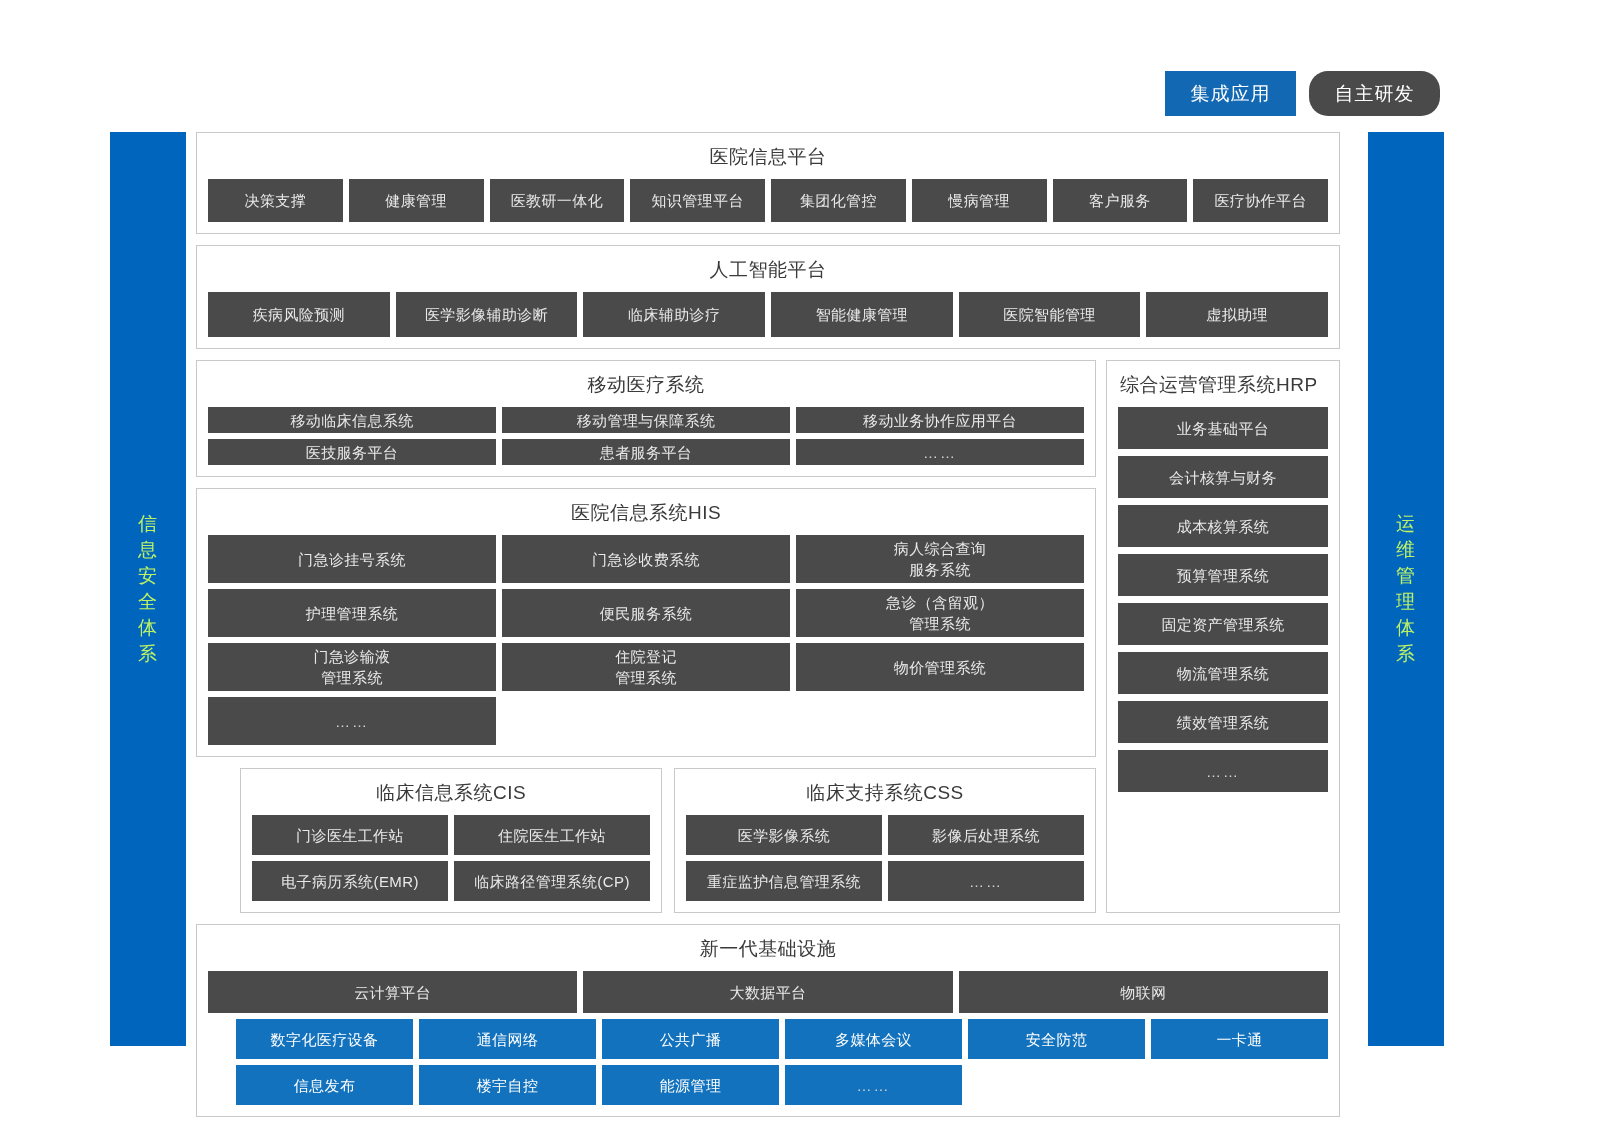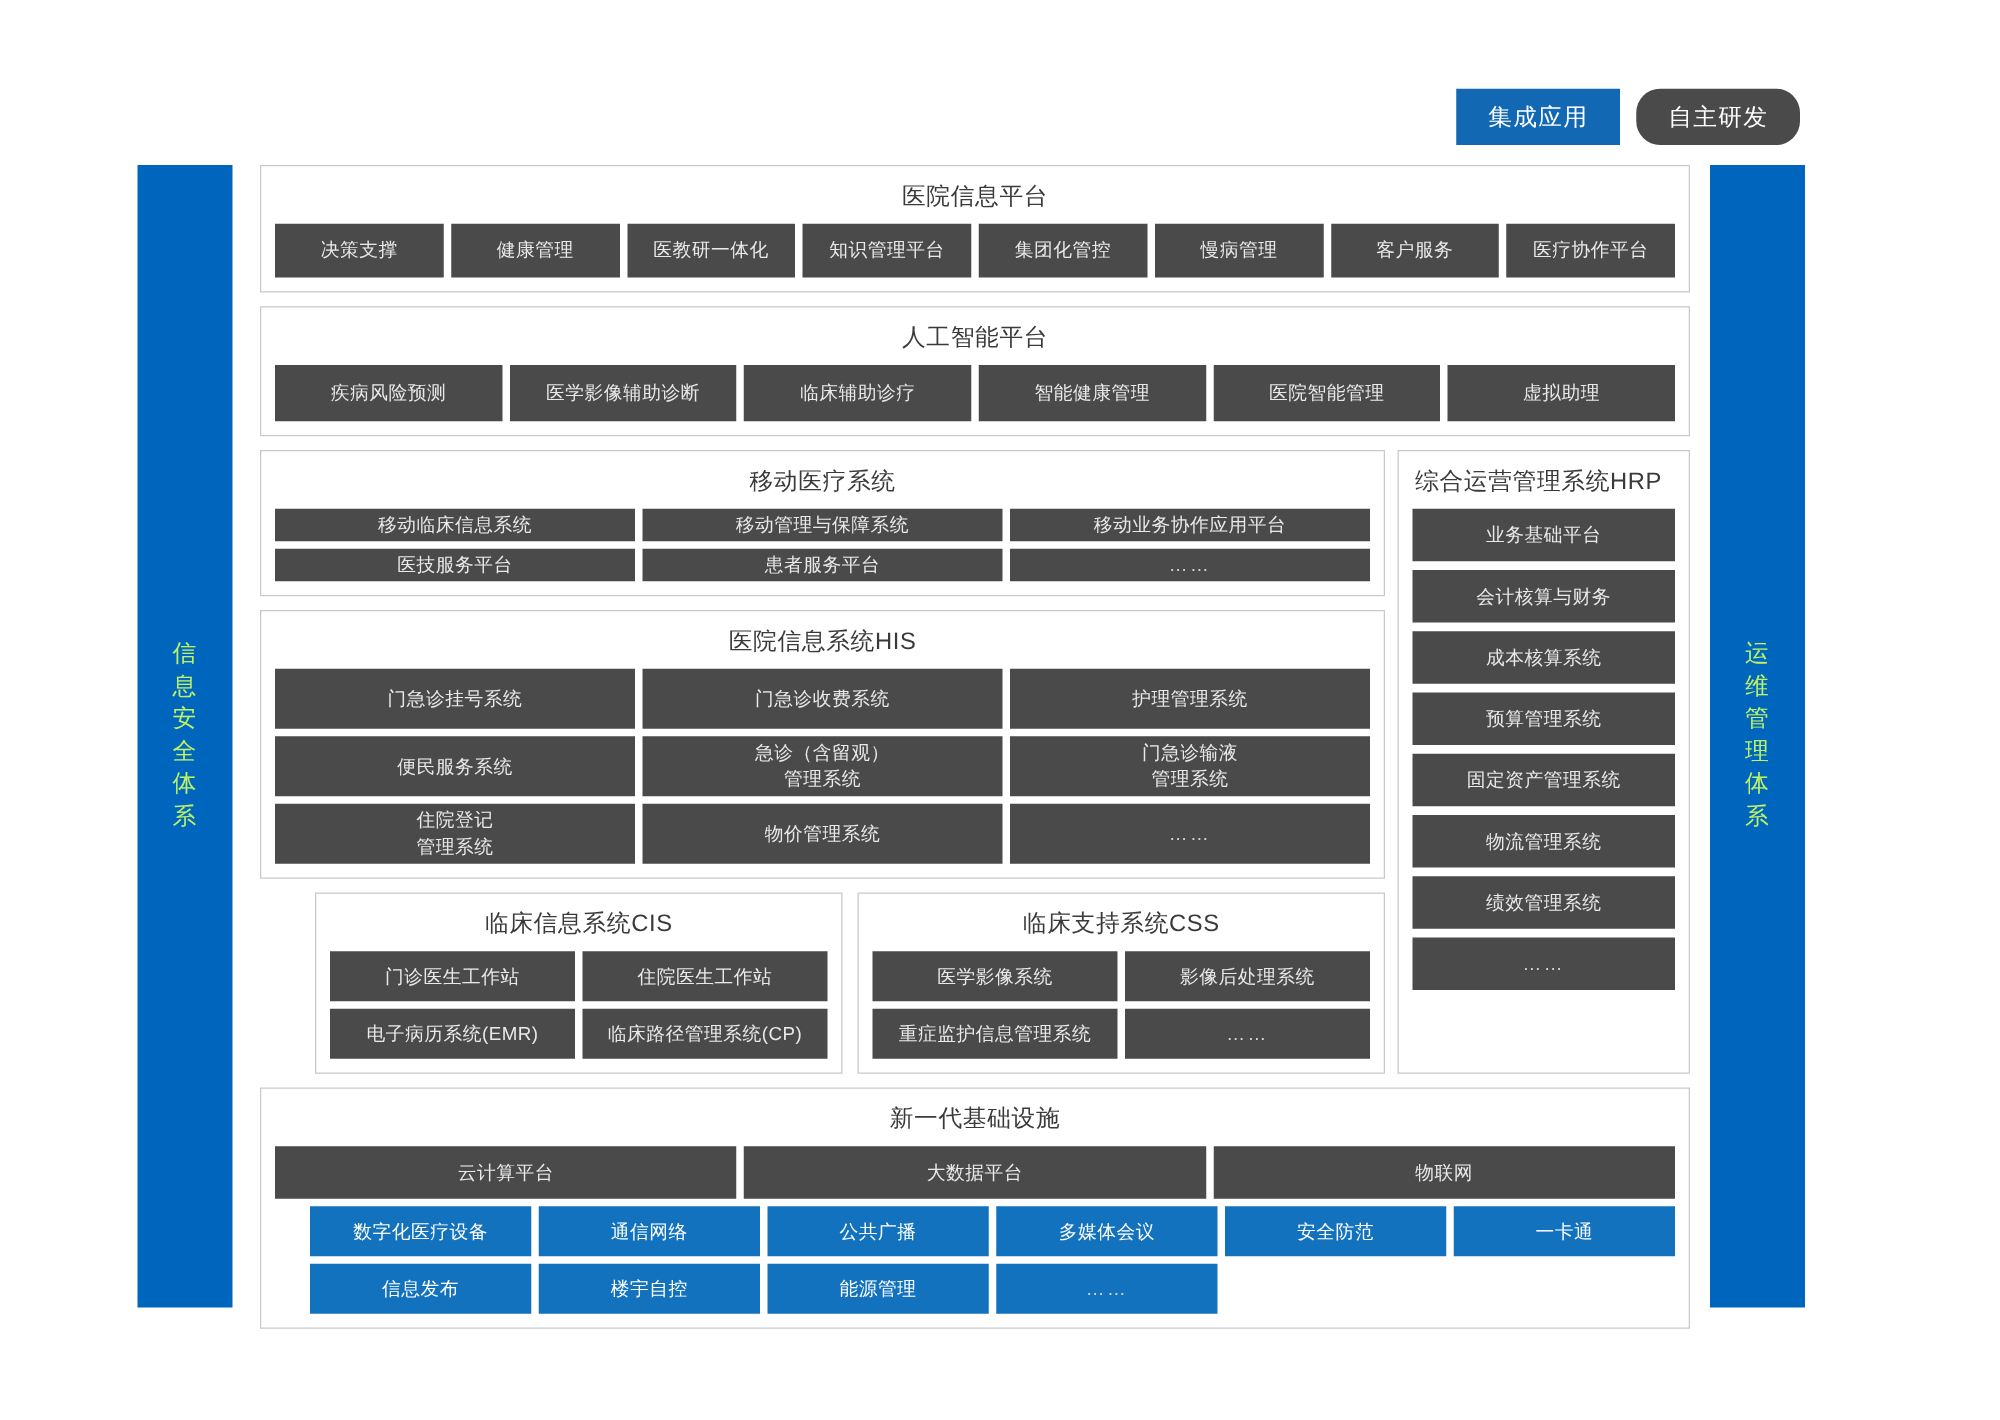--- a/index.html
+++ b/index.html
@@ -34,21 +34,21 @@
   .sidebar.right { left: 1368px; }
   .sidebar-label {
     color: #bef264; font-size: 19px;
     width: 24px; text-align: center;
     line-height: 26px; letter-spacing: 1px;
     word-break: break-all;
   }
 
   
   .main {
-    position: absolute; left: 208px; top: 132px;
+    position: absolute; left: 196px; top: 132px;
     width: 1144px; height: 914px;
     display: flex; flex-direction: column;
   }
 
   .panel {
     border: 1px solid #c9c9c9;
     background: #ffffff;
     padding: 9px 11px 11px 11px;
   }
   .panel-title {
@@ -173,20 +173,22 @@
             <div class="cell">患者服务平台</div>
             <div class="cell dots">……</div>
           </div>
         </div>
 
         <div class="panel row-his">
           <div class="panel-title">医院信息系统HIS</div>
           <div class="grid">
             <div class="cell">门急诊挂号系统</div>
             <div class="cell">门急诊收费系统</div>
+            <div class="cell">病人综合查询
+服务系统</div>
             <div class="cell">护理管理系统</div>
             <div class="cell">便民服务系统</div>
             <div class="cell">急诊（含留观）
 管理系统</div>
             <div class="cell">门急诊输液
 管理系统</div>
             <div class="cell">住院登记
 管理系统</div>
             <div class="cell">物价管理系统</div>
             <div class="cell dots">……</div>

